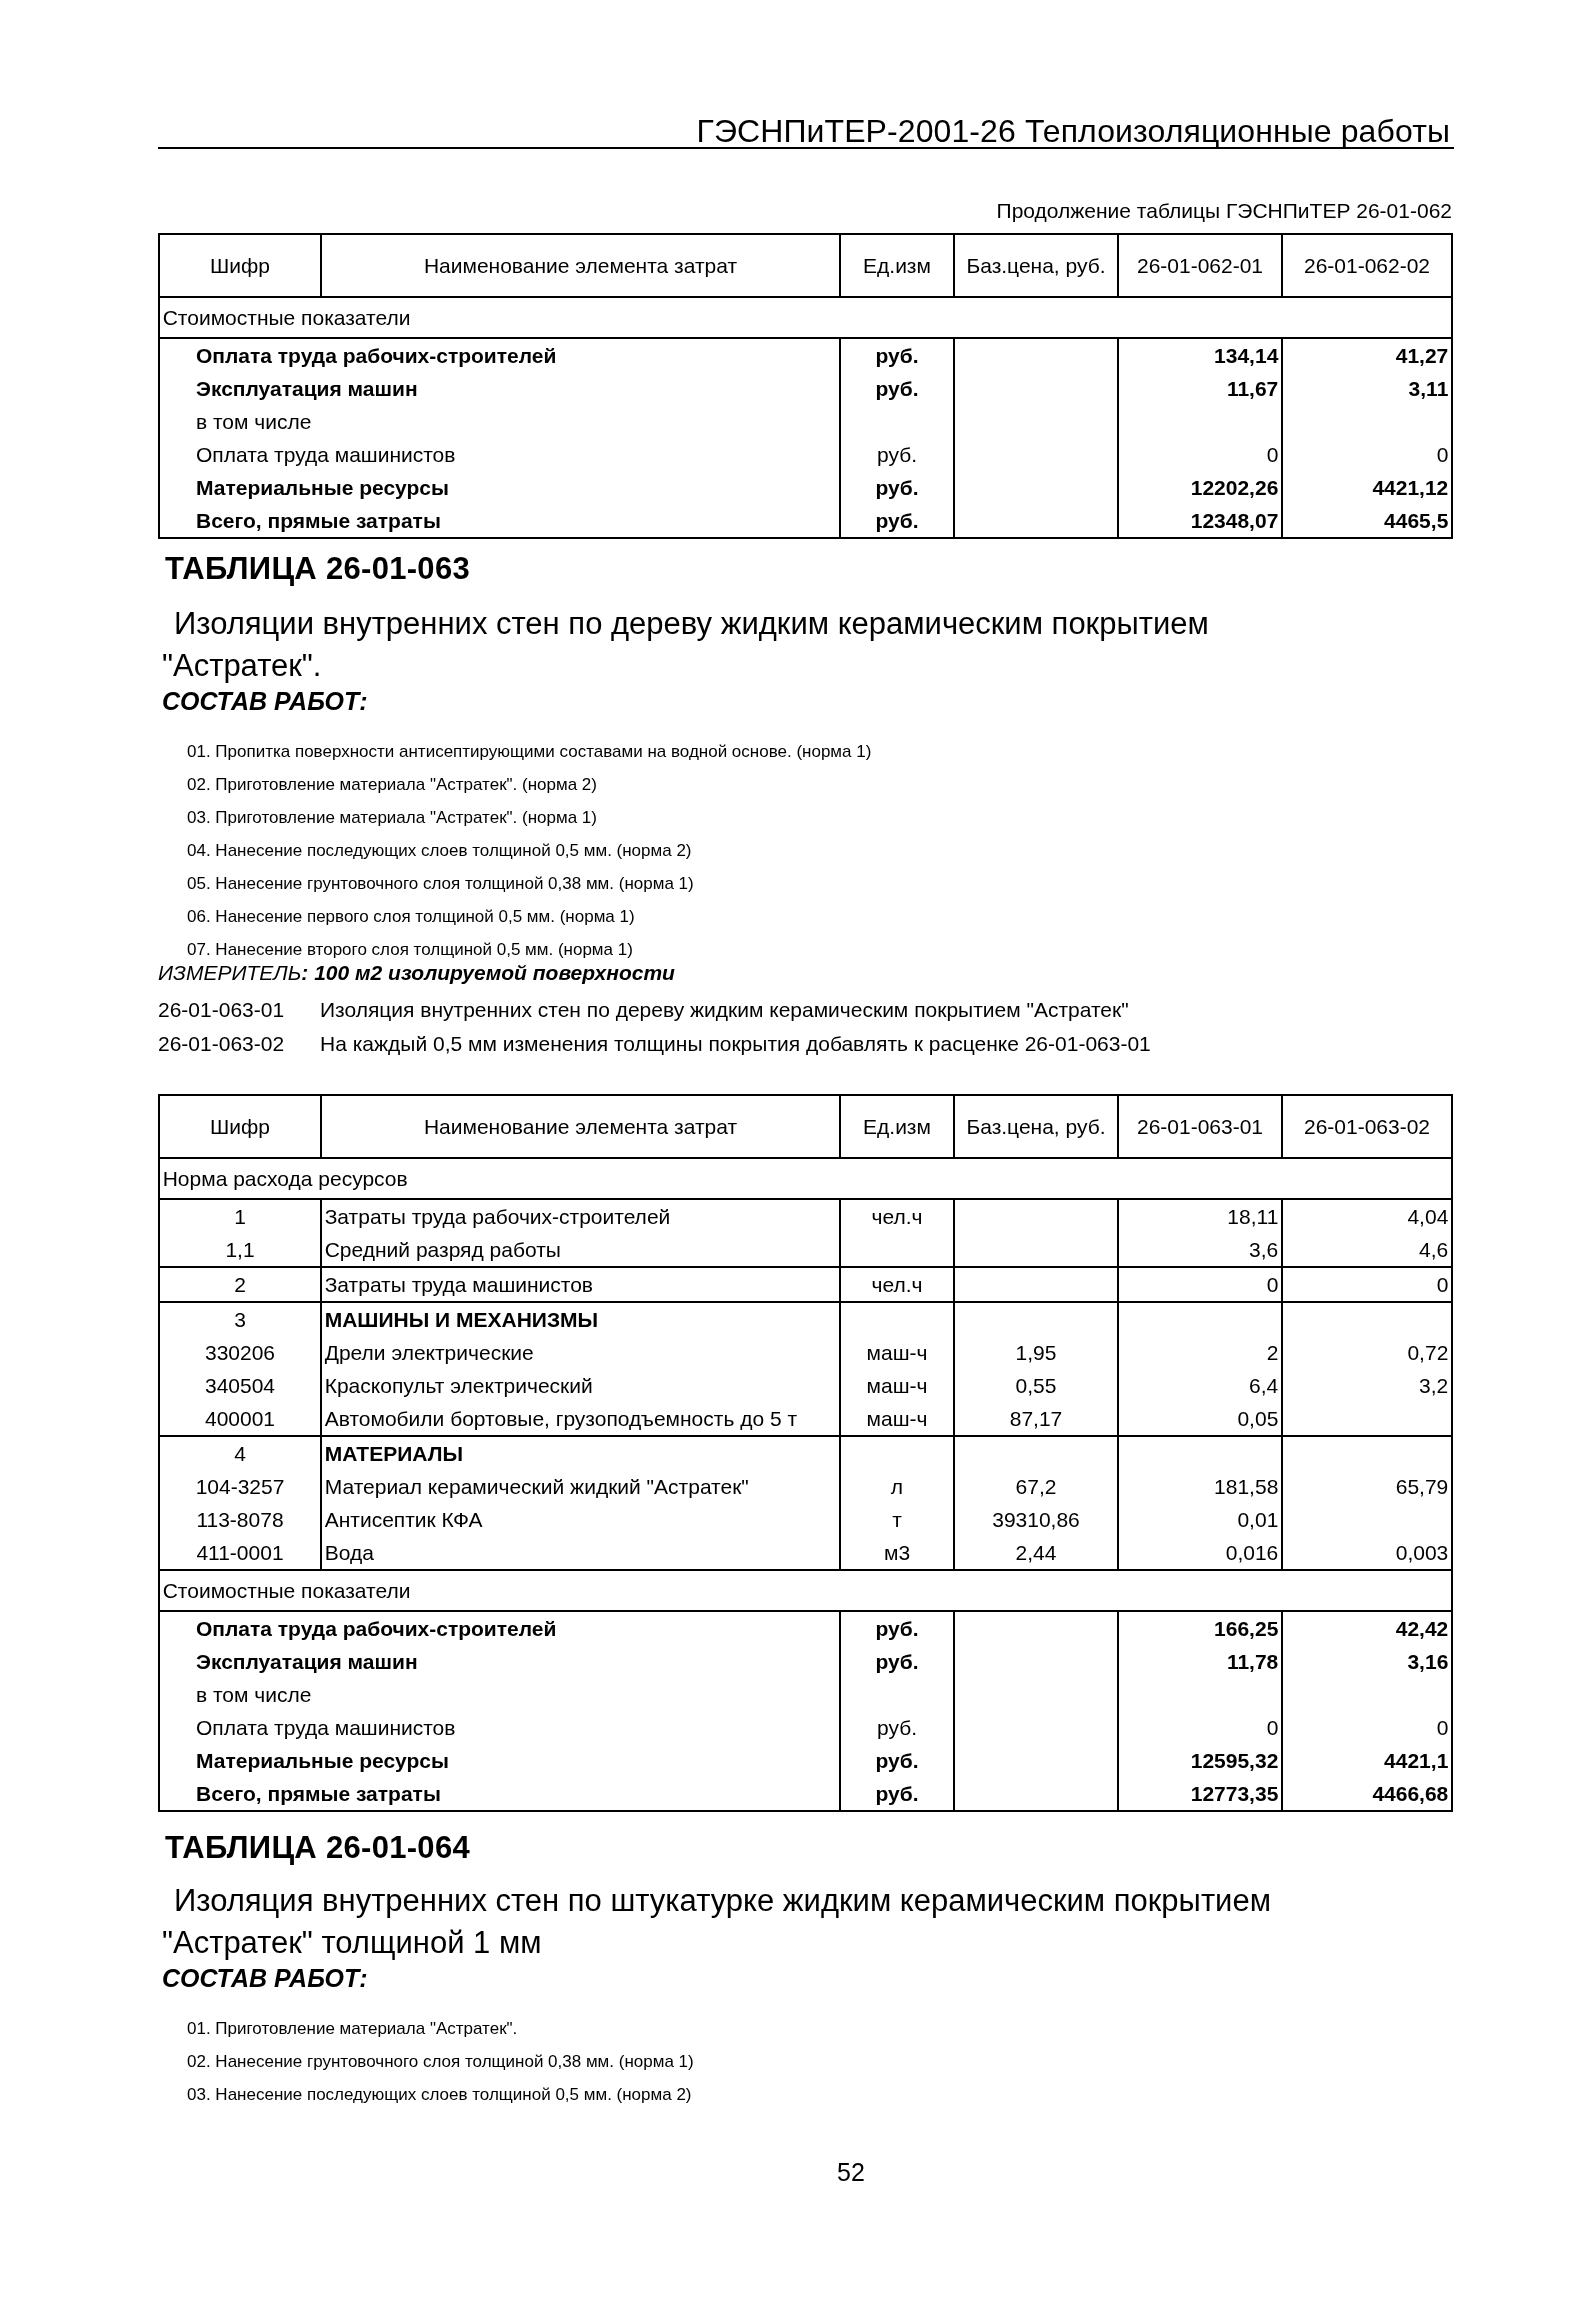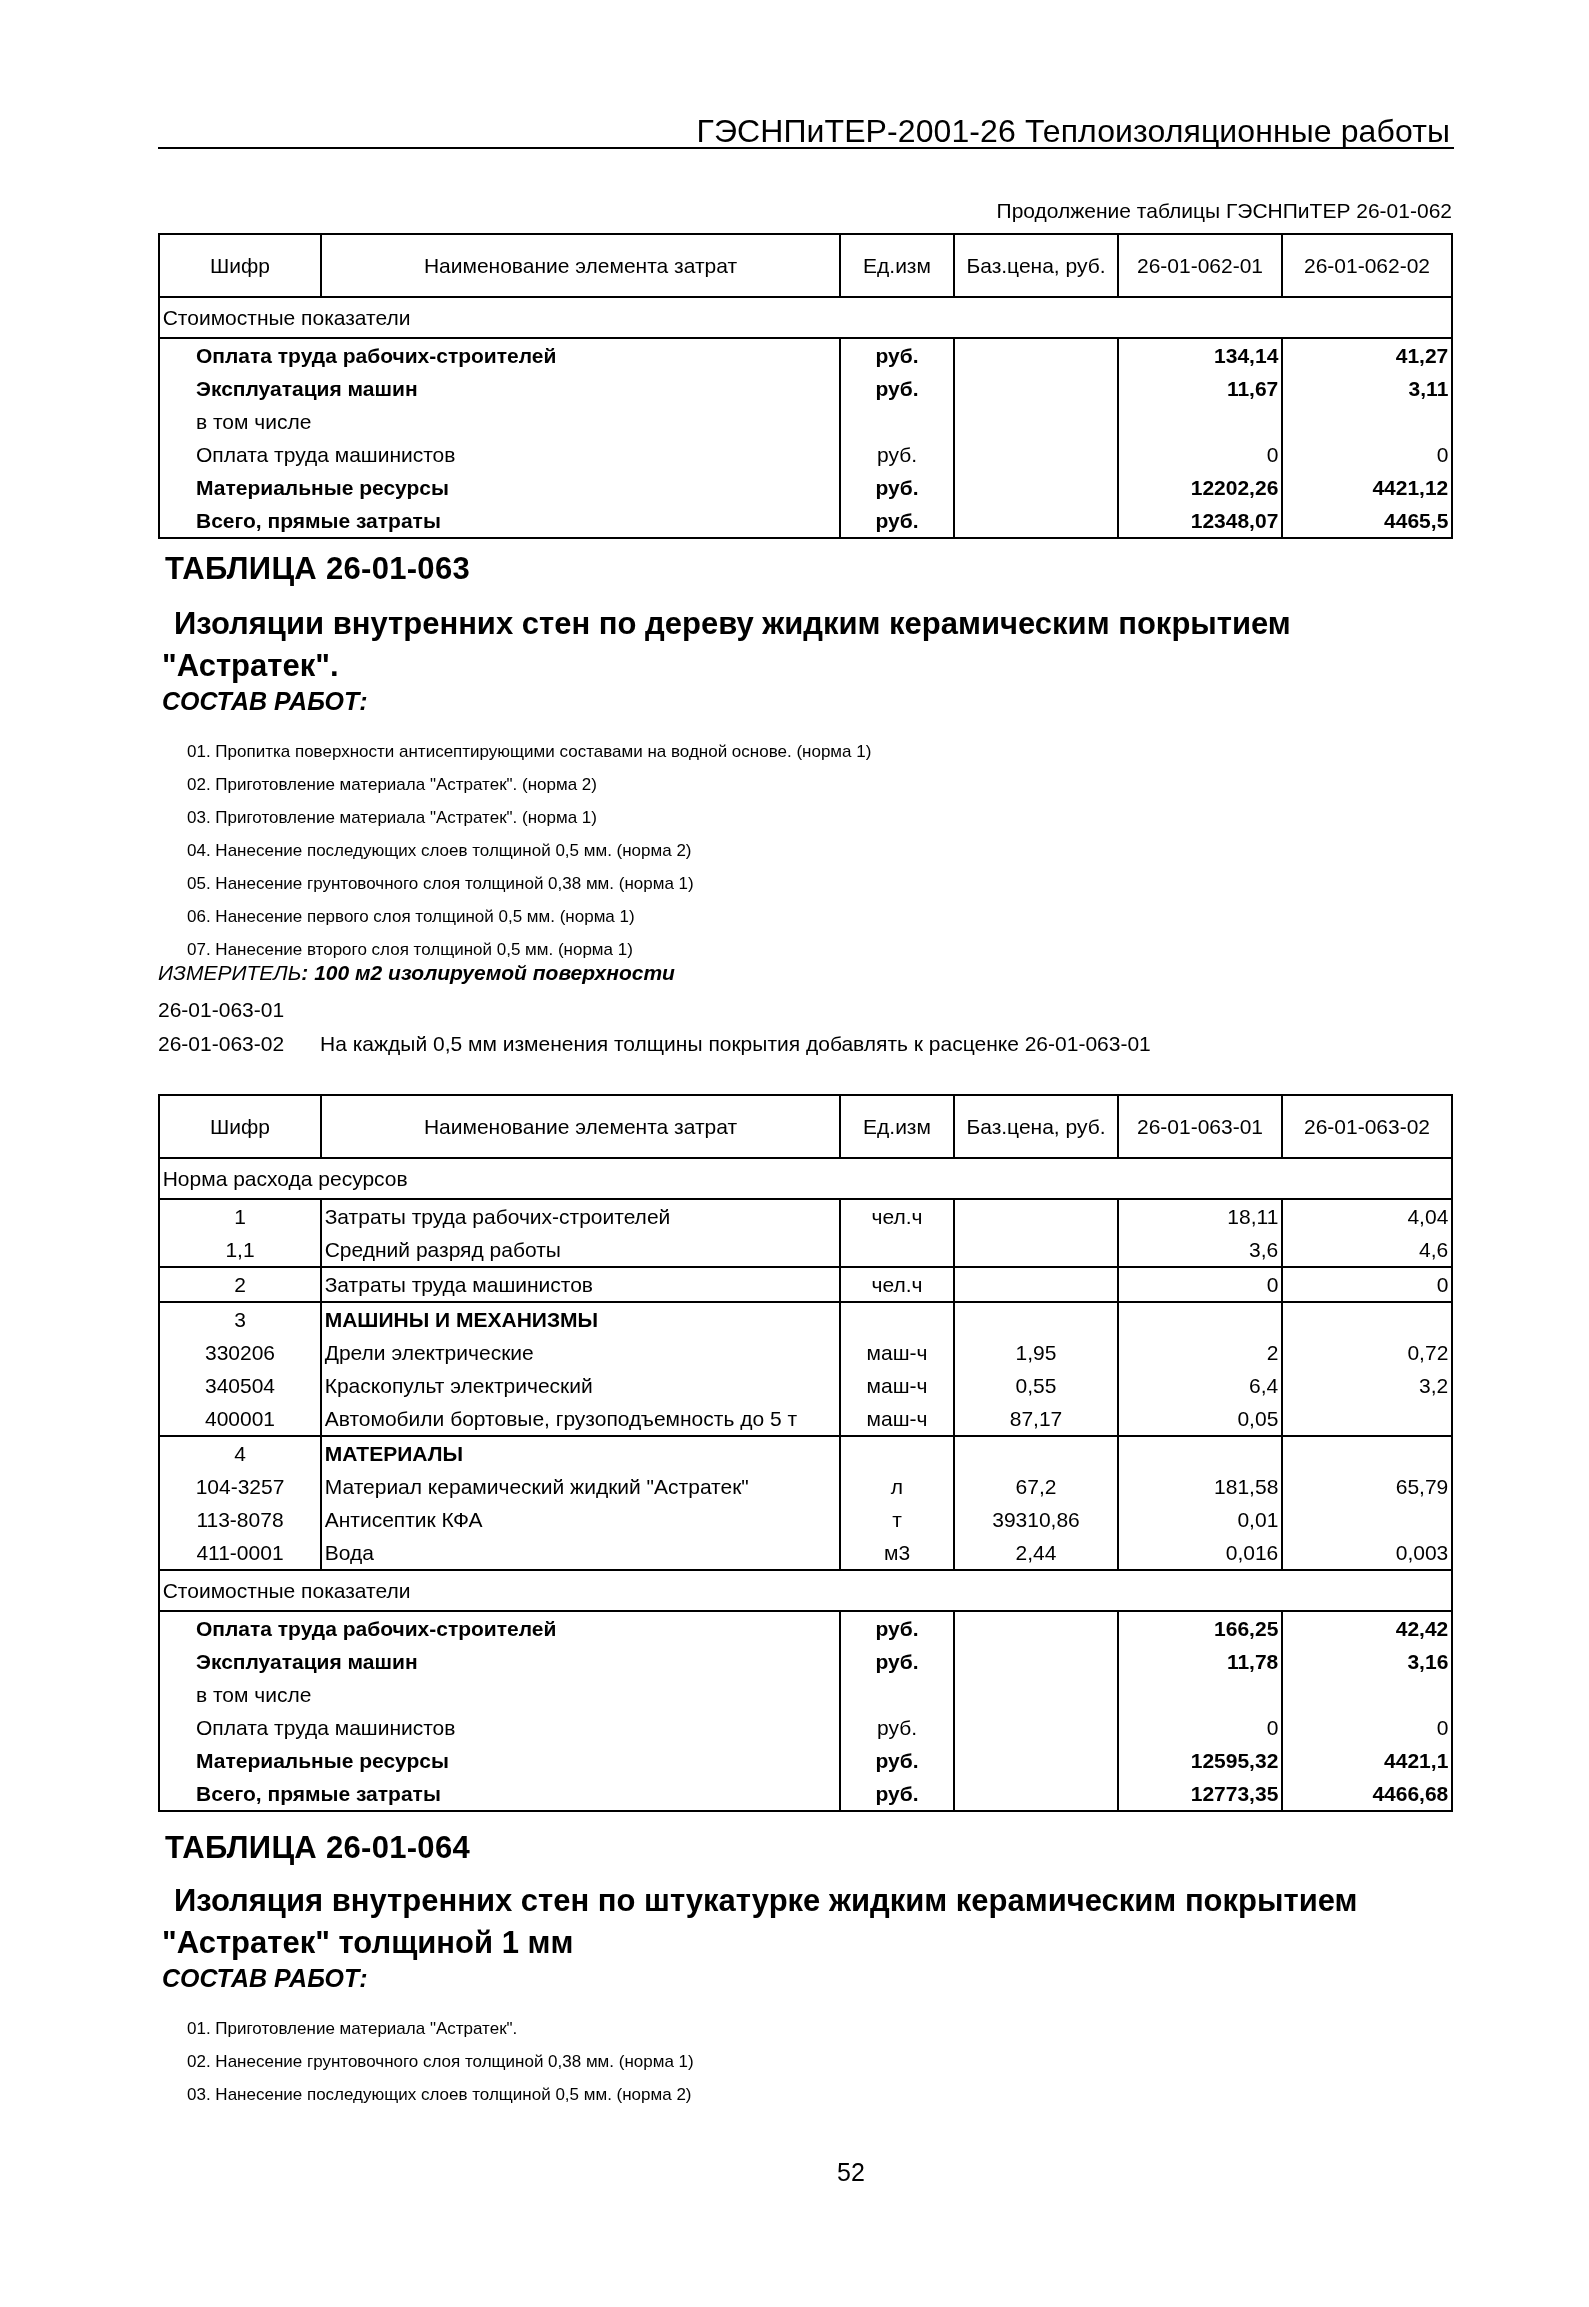--- a/index.html
+++ b/index.html
@@ -44,21 +44,21 @@
     .grp-top td { border-top: 2.7px solid #000; }
     .summary td.lbl { padding-left: 36px; }
 
     #t062 { top: 233px; }
     #t063 { top: 1094px; }
 
     .tbl-title {
       position: absolute; left: 165px; font-size: 31px; font-weight: bold; letter-spacing: 0.3px;
     }
     .tbl-subtitle {
-      position: absolute; left: 174px; font-size: 31px; font-weight: bold; line-height: 42px;
+      position: absolute; left: 174px; font-size: 31px; font-weight: normal; line-height: 42px;
       width: 1279px;
     }
     .tbl-subtitle .l2 { margin-left: -12px; display: block; }
     .composition {
       position: absolute; left: 162px; font-size: 25px; font-weight: bold; font-style: italic;
     }
     .work-list {
       position: absolute; left: 174px; font-size: 17px; line-height: 33px; margin: 13px; padding: 0;
       list-style: none;
     }
@@ -162,20 +162,21 @@
     <li>05. Нанесение грунтовочного слоя толщиной 0,38 мм. (норма 1)</li>
     <li>06. Нанесение первого слоя толщиной 0,5 мм. (норма 1)</li>
     <li>07. Нанесение второго слоя толщиной 0,5 мм. (норма 1)</li>
   </ul>
 <div class="meter" style="top:961px;">
   <span>ИЗМЕРИТЕЛЬ</span><span class="v">: 100 м2 изолируемой поверхности</span>
 </div>
 <div class="codes" id="codes063" style="top:993px;">
     <div class="row">
       <span class="code">26-01-063-01</span>
+      <span>Изоляция внутренних стен по дереву жидким керамическим покрытием "Астратек"</span>
     </div>
     <div class="row">
       <span class="code">26-01-063-02</span>
       <span>На каждый 0,5 мм изменения толщины покрытия добавлять к расценке 26-01-063-01</span>
     </div>
   </div>
 
 <table class="grid" id="t063">
   <colgroup>
       <col class="c1">

